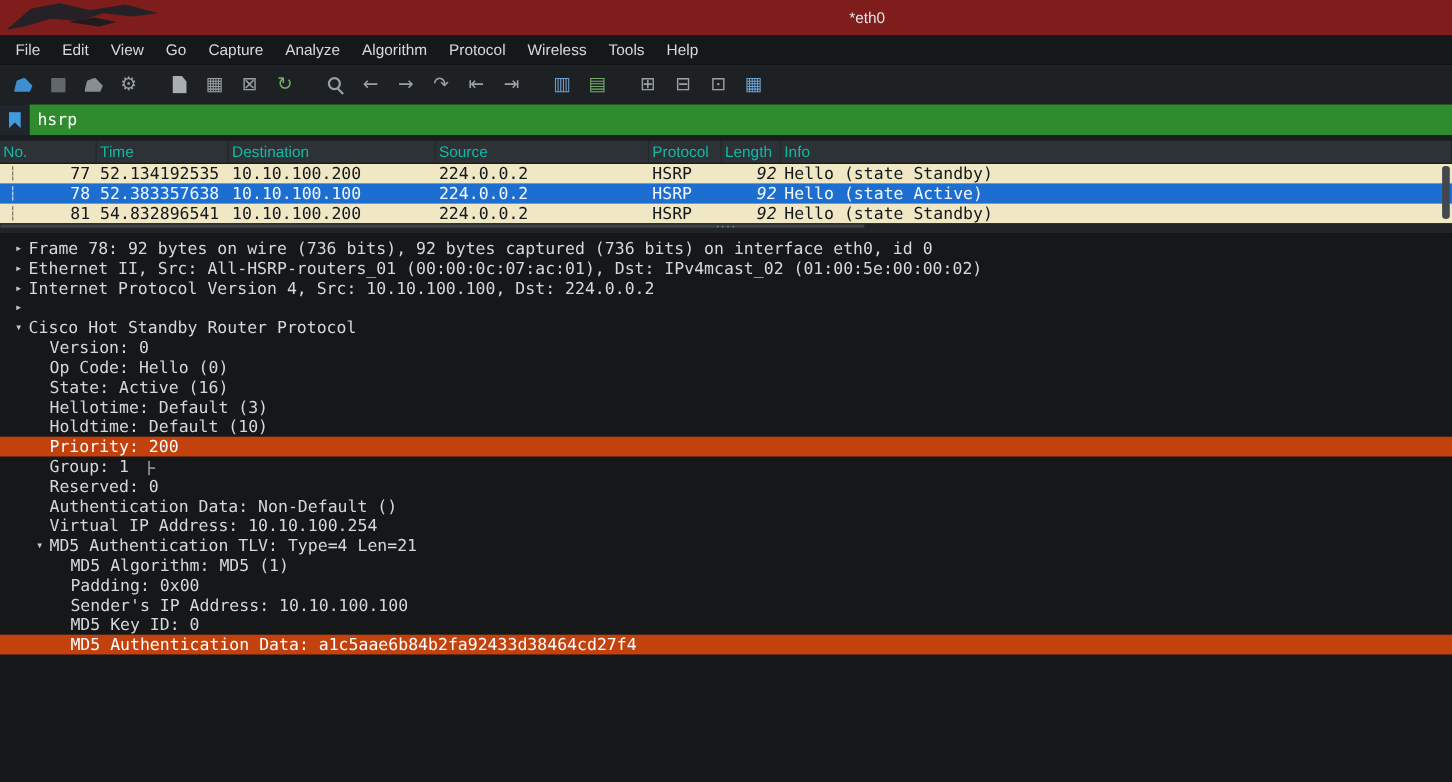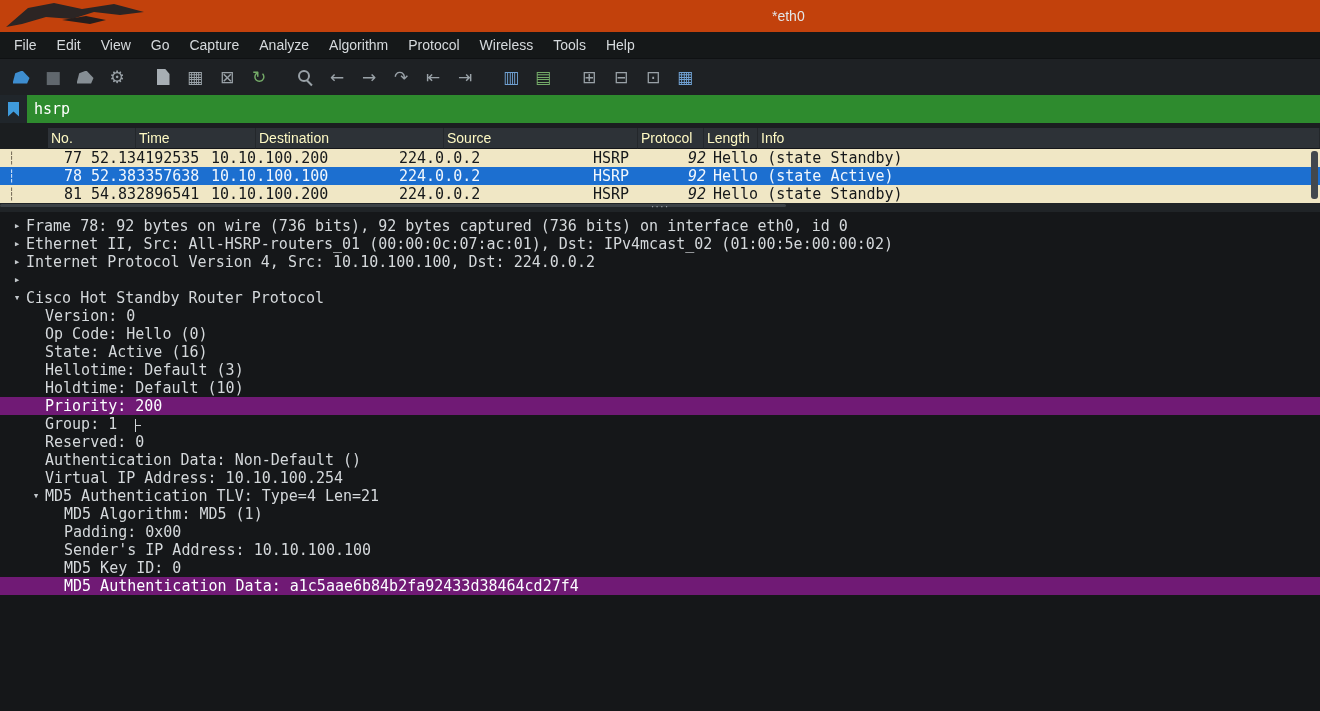--- a/index.html
+++ b/index.html
@@ -1,21 +1,21 @@
 <!DOCTYPE html>
 <html><head>
 <meta charset="utf-8">
 <style>
   * { box-sizing: border-box; margin: 0; padding: 0; }
   html,body { width:1320px; height:711px; overflow:hidden; }
   body { background:#141619; font-family:"Liberation Sans",sans-serif; }
   .window { display:flex; flex-direction:column; width:1320px; height:711px; }
 
   
-  .titlebar { height:32px; background:#c2410c; position:relative; flex:none; }
+  .titlebar { height:32px; background:#7f1d1d; position:relative; flex:none; }
   .kali-logo { position:absolute; left:2px; top:0; opacity:.9; }
   .window-title { position:absolute; left:772px; top:8px; color:#e3e6e8; font-size:14px; }
 
   
   .menubar { height:26px; background:#151819; display:flex; align-items:center; padding-left:4px; flex:none; }
   .menu-item { color:#d6dadd; font-size:14px; padding:4px 10px; cursor:default; }
 
   
   .toolbar { height:37px; background:#1e2124; border-top:1px solid #0f1113; display:flex; align-items:center; padding-left:6px; gap:2px; flex:none; }
   .tbtn { width:30px; height:28px; background:none; border:none; display:flex; align-items:center; justify-content:center; }
@@ -32,41 +32,41 @@
   .find::after { content:""; position:absolute; right:1px; bottom:2px; width:7px; height:2px; background:#99a1a7; transform:rotate(45deg); }
 
   
   .filterbar { height:28px; display:flex; flex:none; background:#1e2124; }
   .bookmark-btn { width:27px; height:28px; border:none; background:#20262b; display:flex; align-items:center; justify-content:center; }
   .bookmark { width:11px; height:15px; background:#3f9bdc; clip-path:polygon(0 0,100% 0,100% 100%,50% 66%,0 100%); }
   .filter-input { flex:1; background:#2e8b2e; color:#ffffff; font-family:"DejaVu Sans Mono",monospace; font-size:15px; display:flex; align-items:center; padding-left:7px; }
 
   
   .packet-area { flex:none; background:#1b1e20; padding-top:5px; position:relative; }
-  .plist-header { display:grid; grid-template-columns:88px 120px 188px 194px 66px 54px 1fr; height:21px; background:#2d3237; color:#fef9c3; font-size:14px;margin-left:48px; }
+  .plist-header { display:grid; grid-template-columns:88px 120px 188px 194px 66px 54px 1fr; height:21px; background:#2d3237; color:#14b8a6; font-size:14px; }
   .hcell { display:flex; align-items:center; padding-left:3px; border-right:1px solid #23272b; border-bottom:1px solid #15171a; white-space:nowrap; overflow:hidden; }
   .prow { display:grid; grid-template-columns:88px 120px 188px 194px 66px 54px 1fr; height:18px; font-family:"DejaVu Sans Mono",monospace; font-size:15px; line-height:18px; }
   .prow.cream { background:#f0e7c5; color:#15181a; }
   .prow.selected { background:#1c6fd0; color:#f2f7fc; }
   .pcell { padding-left:3px; white-space:nowrap; overflow:hidden; }
   .pcell.no { text-align:right; padding-right:6px; position:relative; }
   .pcell.len { text-align:right; padding-right:4px;font-style:italic; }
   .gutter-mark { position:absolute; left:8px; top:0; font-size:12px; color:#6b6250; }
   .prow.selected .gutter-mark { color:#dbe9f8; }
   .vthumb { position:absolute; right:2px; top:28px; width:7px; height:48px; background:#42484e; border-radius:3px; }
 
   
   .splitter { height:9px; background:#202427; position:relative; flex:none; }
   .hthumb { position:absolute; left:0; top:1px; width:786px; height:3px; background:#3c4247; border-radius:2px; }
   .splitter::after { content:"····"; position:absolute; left:50%; top:-3px; transform:translateX(-50%); color:#9aa1a7; font-size:11px; letter-spacing:1px; }
 
   
   .details { flex:1; background:#151719; padding-top:5px; overflow:hidden; font-family:"DejaVu Sans Mono",monospace; font-size:15px; color:#d4d8db; }
   .dline { height:18px; line-height:18px; white-space:nowrap; display:flex; align-items:center; }
-  .dline.hl { background:#701a75; color:#fbfdff; }
+  .dline.hl { background:#c2410c; color:#fbfdff; }
   .indent { flex:none; }
   .arrow { width:18px; flex:none; text-align:center; color:#c2c7cb; font-size:11px; }
   .dline.hl .arrow { color:#fbfdff; }
   .dtext { flex:none; }
   .ibeam { display:inline-block; width:8px; height:13px; margin-left:16px; position:relative; top:1px; }
   .ibeam::before { content:""; position:absolute; left:2px; top:0; width:1px; height:100%; background:#cfd3d6; }
   .ibeam::after { content:""; position:absolute; left:3px; top:6px; width:5px; height:1px; background:#cfd3d6; }
 </style>
 </head>
 <body>

